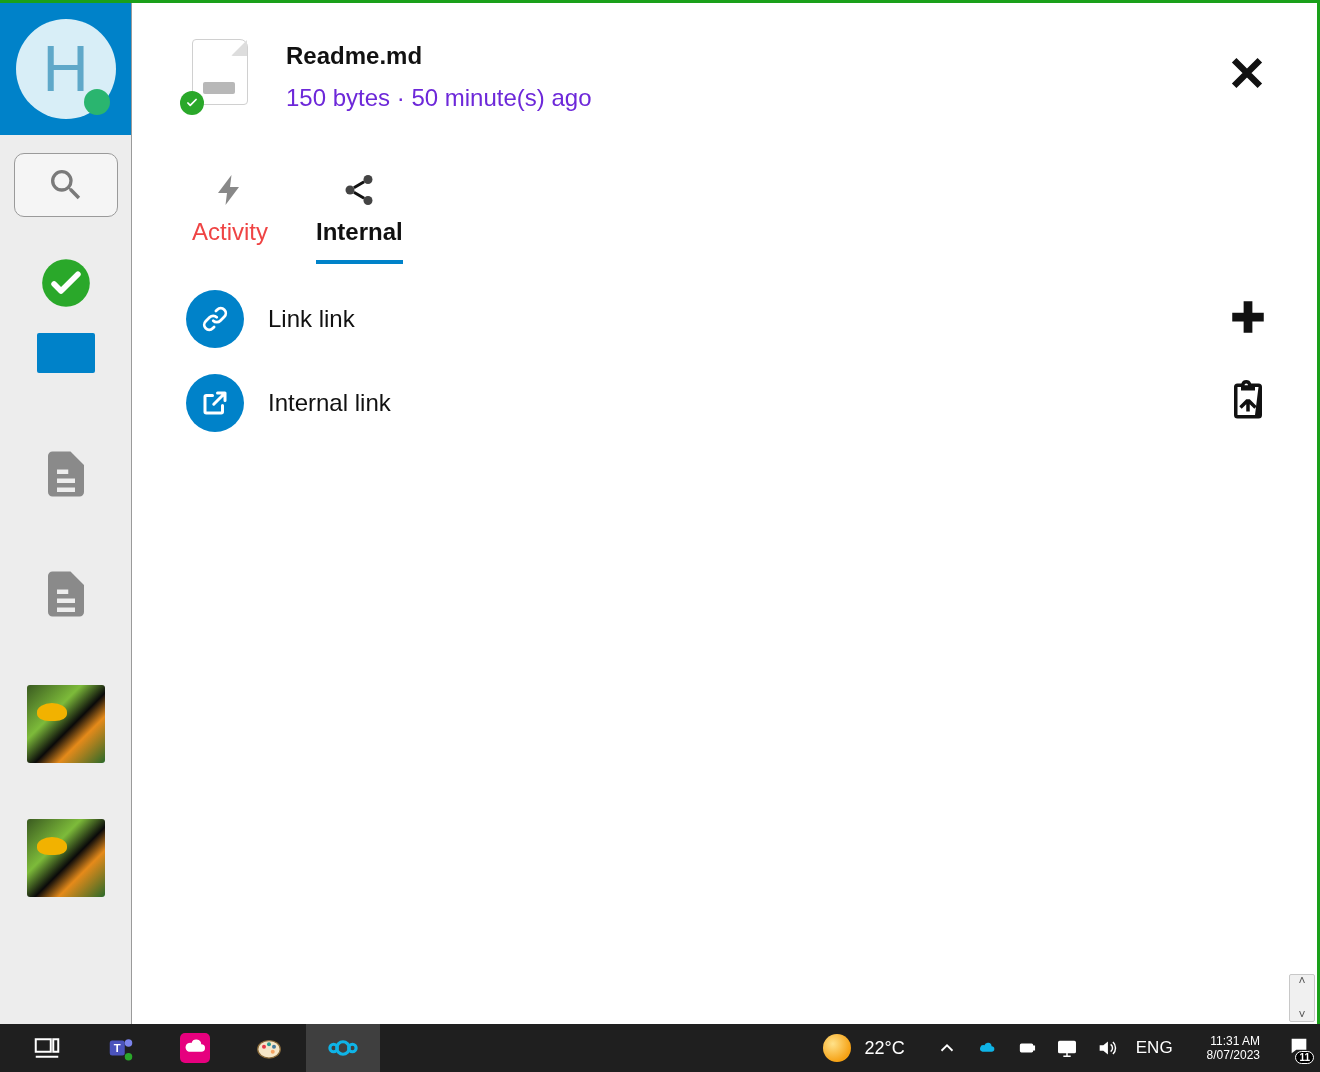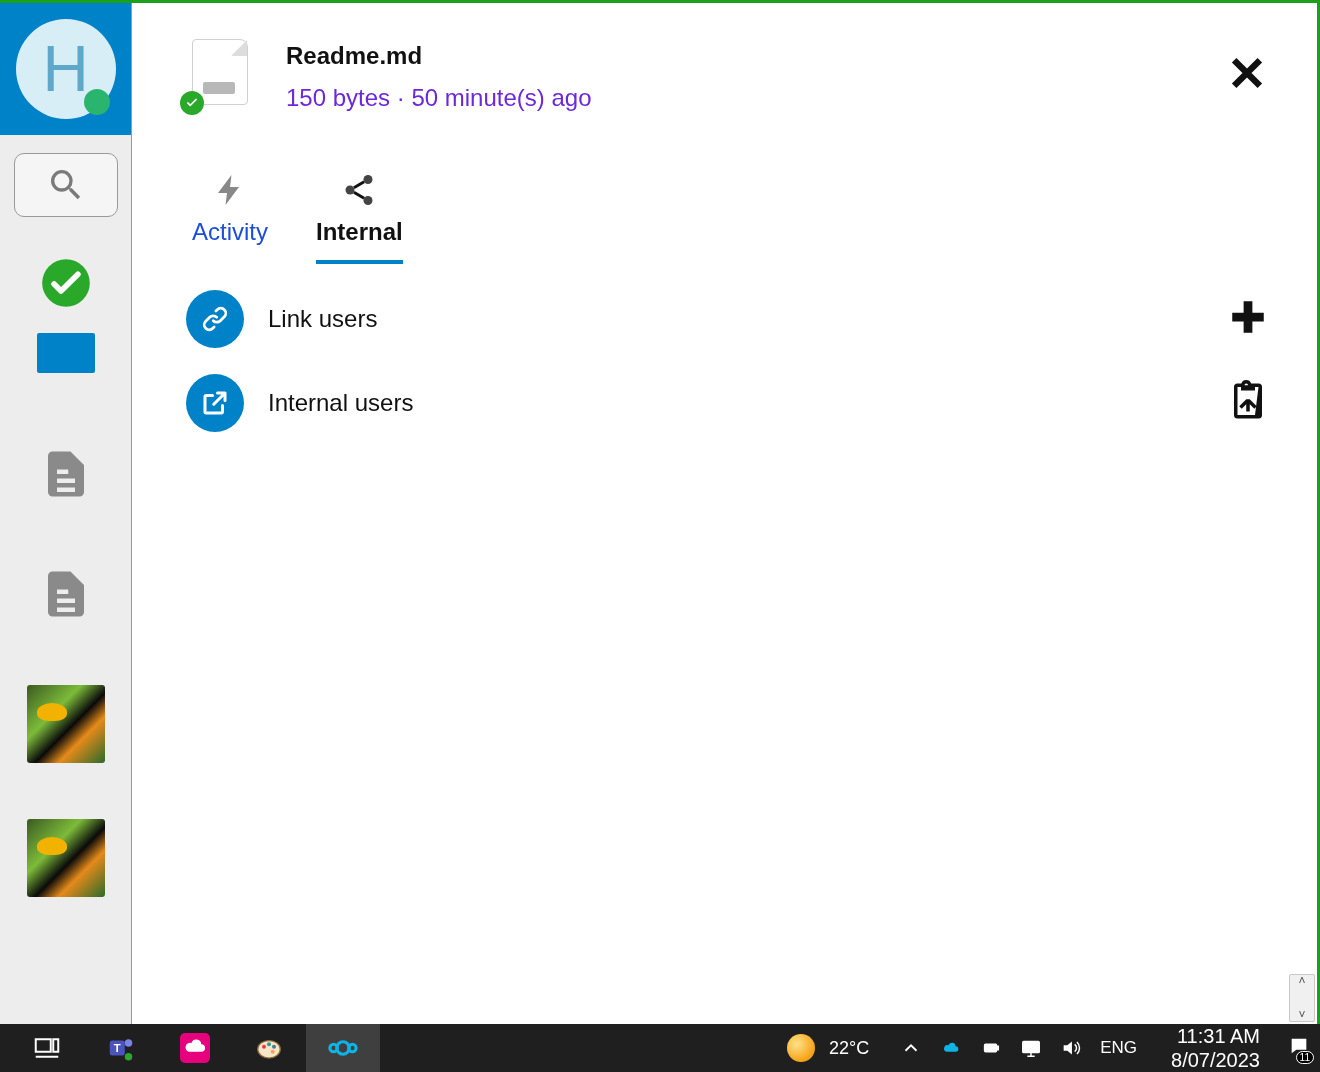--- a/index.html
+++ b/index.html
@@ -45,21 +45,21 @@
   .meta { font-size: 24px; color:#6d28d9; }
 
   .close-btn { position:absolute; top:48px; right:48px; cursor:pointer; }
   .close-btn svg { width:44px; height:44px; stroke:#111; stroke-width:3.5; fill:none; }
 
   
   .tabs { margin-top: 58px; display:flex; gap:48px; padding-left:6px; }
   .tab { display:flex; flex-direction:column; align-items:center; gap:10px; padding-bottom:14px; cursor:pointer; }
   .tab svg { width:36px; height:36px; fill:#444; }
   .tab.inactive svg { fill:#888; }
-  .tab-label { font-size:24px; color:#1d4ed8; }
+  .tab-label { font-size:24px; color:#ef4444; }
   .tab.active .tab-label { font-weight:700; color:#111; }
   .tab.active { border-bottom: 4px solid #0082c9; }
 
   
   .search-row { margin-top: 44px; display:flex; align-items:center; border:1px solid #b5b5b5; border-radius:8px; padding: 10px 18px; gap:18px; background:#fff; }
   .search-row svg { width:24px; height:24px; fill:#9a9a9a; }
   .search-row input { flex:1; border:none; outline:none; font-size:23px; color:#333; }
   .search-row input::placeholder { color:#9a9a9a; }
 
   
@@ -80,23 +80,23 @@
   .tb-left { display:flex; align-items:center; gap:0; height:100%; }
   .tb-btn { width:74px; height:100%; display:flex; align-items:center; justify-content:center; }
   .tb-btn.active { background:#3f3f3f; }
   .tb-btn svg { width:30px; height:30px; }
   .tb-spacer { flex:1; }
   .tb-weather { display:flex; align-items:center; gap:14px; margin-right:31px; }
   .sun { width:28px; height:28px; border-radius:50%; background: radial-gradient(circle at 35% 35%, #ffe28a, #f6a215 70%); }
   .tb-tray { display:flex; align-items:center; gap:18px; }
   .tb-tray svg { width:22px; height:22px; fill:#fff; }
   .tb-lang { font-size:17px; }
-  .tb-time { text-align:right; font-size:20px; line-height:1.2; margin:0 10px 0 16px;}
+  .tb-time { text-align:right; font-size:12px; line-height:1.2; margin:0 10px 0 16px;}
   .tb-notif { position:relative; }
-  .tb-notif .badge { position:absolute; bottom:-2px; right:-4px; background:#000000; border:1px solid #fff; border-radius:8px; font-size:10px; padding:0 3px;}
+  .tb-notif .badge { position:absolute; bottom:-2px; right:-4px; background:#000000; border:1px solid #fff; border-radius:8px; font-size:10px; padding:0 3px;font-weight:bold;}
 </style>
 </head>
 <body>
 
 <div class="app-frame">
 
   <div class="sidebar">
     <div class="avatar-block">
       <div class="avatar">
         <span class="avatar-letter">H</span>
@@ -169,35 +169,35 @@
       </div>
     </div>
 
 
     <div class="share-item">
       <div class="share-circle">
         <svg viewBox="0 0 24 24">
             <path d="M10.6 13.4a4 4 0 005.66 0l3.18-3.18a4 4 0 00-5.66-5.66l-1.06 1.06M13.4 10.6a4 4 0 00-5.66 0L4.56 13.78a4 4 0 005.66 5.66l1.06-1.06" stroke="#fff" stroke-width="2.2" fill="none" stroke-linecap="round"></path>
           </svg>
       </div>
-      <span class="share-label">Link users</span>
+      <span class="share-label">Link link</span>
       <div class="share-action plus">
         <svg viewBox="0 0 24 24">
             <path d="M12 3v18M3 12h18"></path>
           </svg>
       </div>
     </div>
 
     <div class="share-item">
       <div class="share-circle">
         <svg viewBox="0 0 24 24">
             <path d="M14 4h6v6M20 4l-9 9M18 14v5a1 1 0 01-1 1H5a1 1 0 01-1-1V7a1 1 0 011-1h5" stroke="#fff" stroke-width="2.4" fill="none" stroke-linecap="round" stroke-linejoin="round"></path>
           </svg>
       </div>
-      <span class="share-label">Internal users</span>
+      <span class="share-label">Internal link</span>
       <div class="share-action clip">
         <svg viewBox="0 0 24 24">
             <path d="M16 2h-2.18A3 3 0 008.18 2H6a2 2 0 00-2 2v16a2 2 0 002 2h12a2 2 0 002-2V4a2 2 0 00-2-2zm-5 0a1 1 0 011 1h-2a1 1 0 011-1zm5 18H6V4h2v2h8V4h2z"></path>
             <path d="M13 11l4 4-1.4 1.4L13 13.8V18h-2v-4.2l-2.6 2.6L7 15l4-4h2z"></path>
           </svg>
       </div>
     </div>
 
     <div class="scroll-tip">
       <span>˄</span>

